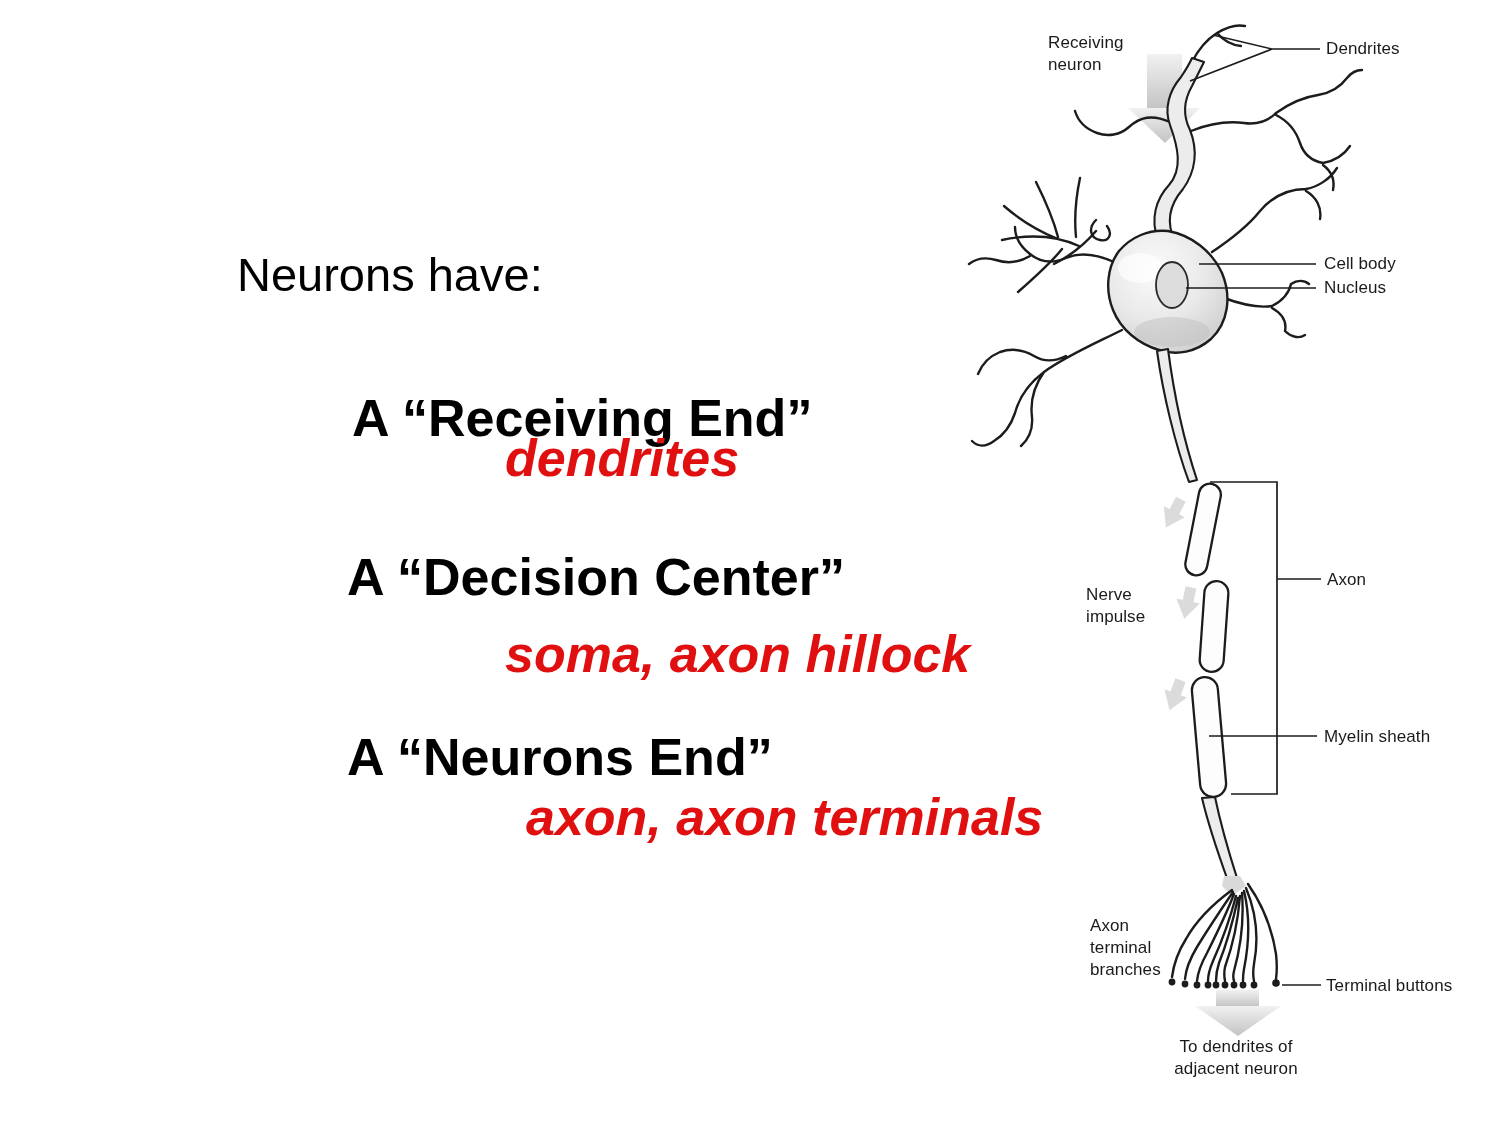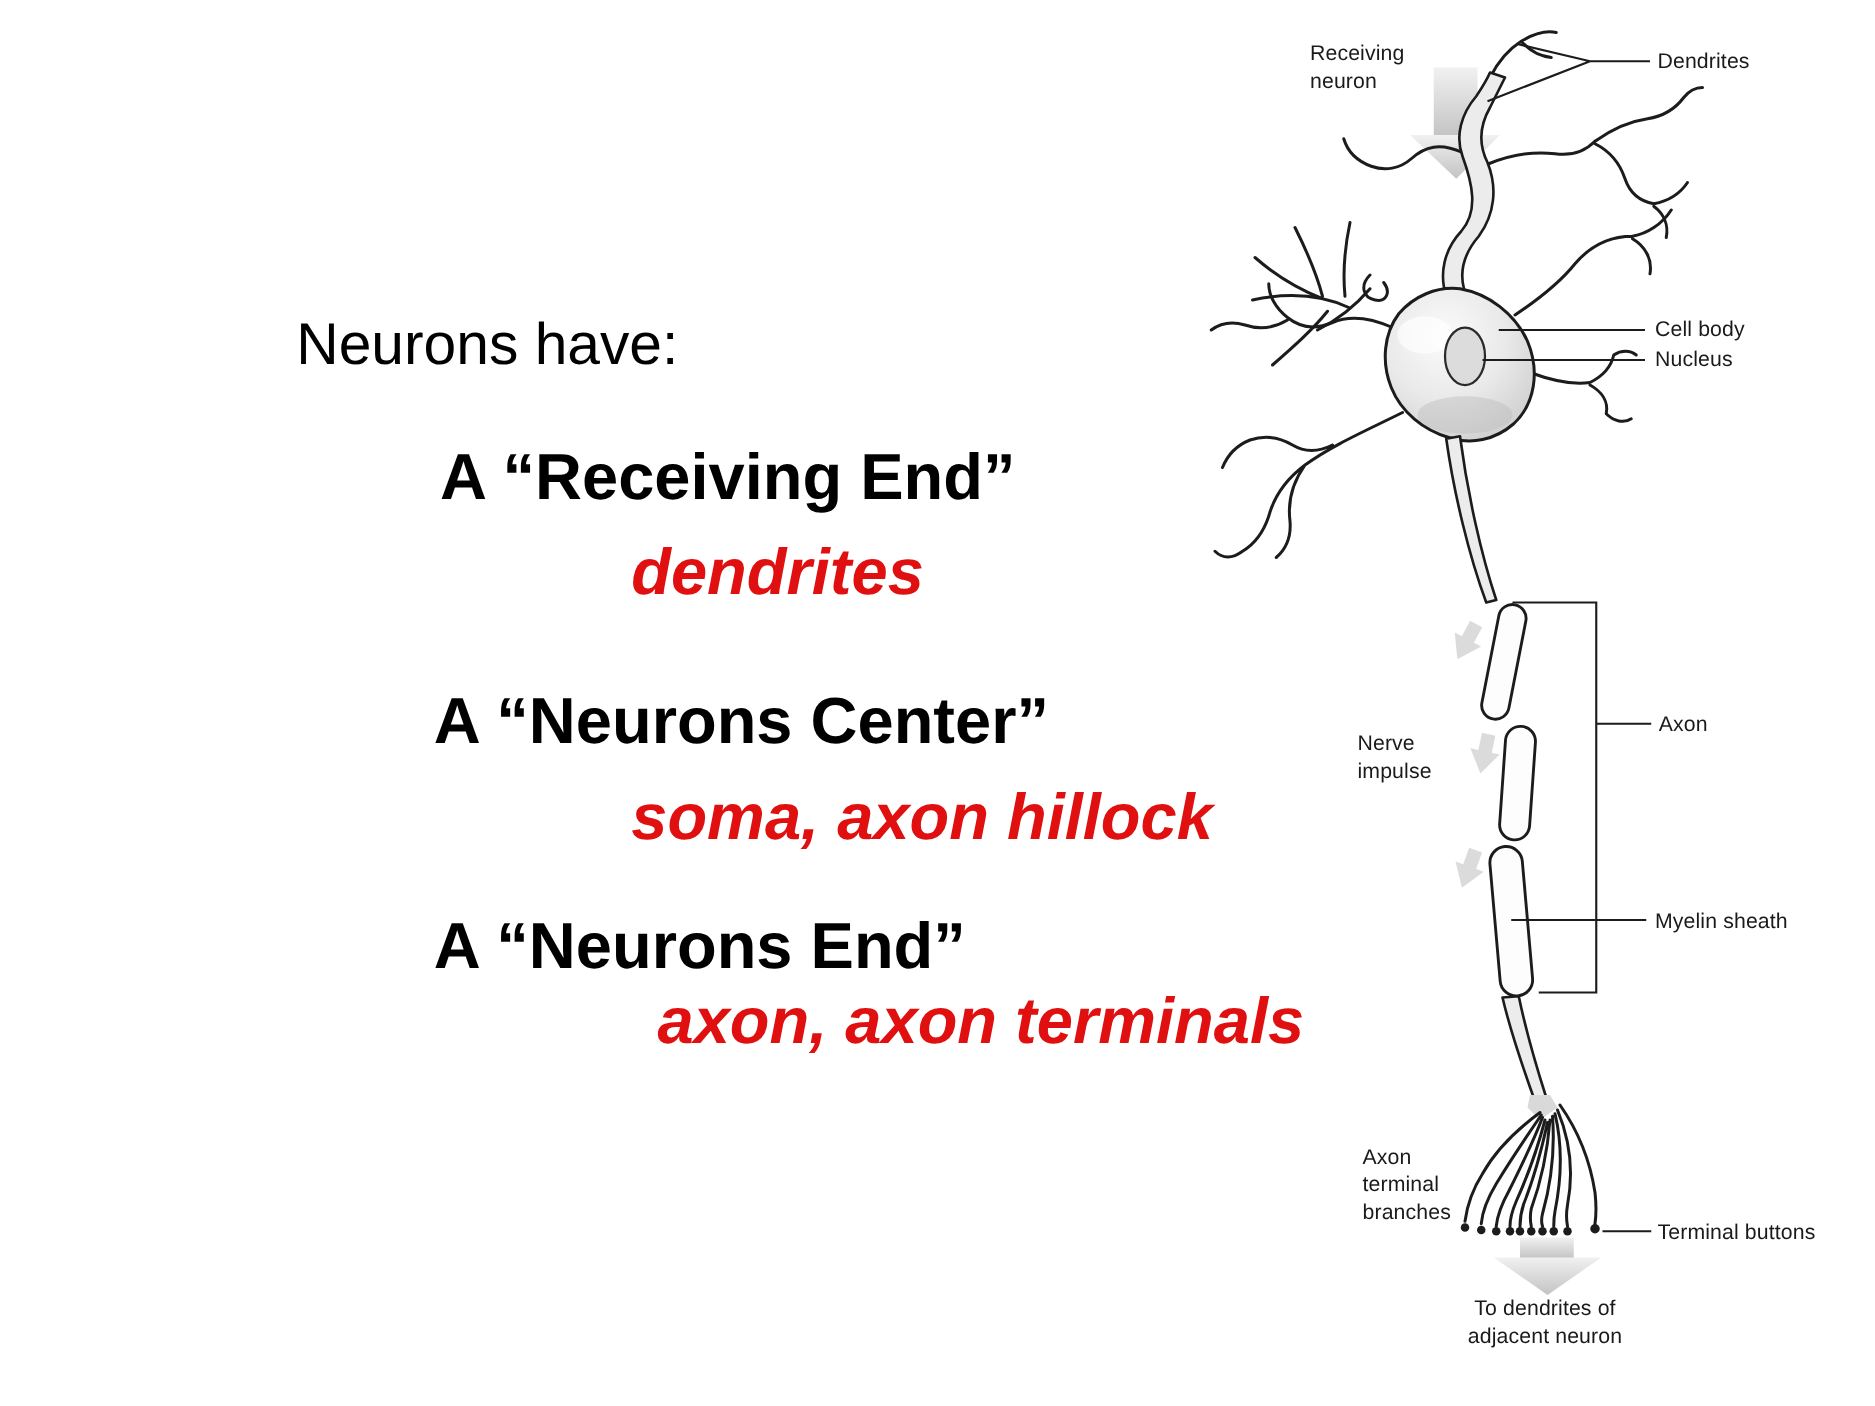--- a/index.html
+++ b/index.html
@@ -11,40 +11,40 @@
     position:absolute;left:204px;top:247px;
     font-size:47px;font-weight:400;color:#000;white-space:nowrap;margin-left:33px;
   }
   .point-heading{
     position:absolute;font-size:52px;font-weight:700;color:#000;white-space:nowrap;
   }
   .point-detail{
     position:absolute;font-size:52px;font-weight:700;font-style:italic;
     color:#e11010;white-space:nowrap;
   }
-  #ph1{left:352px;top:352px;} #pd1{left:505px;top:428px;}
+  #ph1{left:352px;top:388px;} #pd1{left:505px;top:428px;}
   #ph2{left:347px;top:547px;} #pd2{left:505px;top:624px;}
   #ph3{left:347px;top:727px;} #pd3{left:526px;top:787px;}
   #neuron-svg{position:absolute;left:950px;top:0;}
   .dlabel{font-size:17px;fill:#1a1a1a;letter-spacing:0.1px;}
   .ink{stroke:#1c1c1c;fill:none;stroke-width:2.4;stroke-linecap:round;stroke-linejoin:round;}
   .tube{fill:#ececec;stroke:#1c1c1c;stroke-width:2.1;stroke-linejoin:round;}
   .capsule{fill:#fdfdfd;stroke:#1c1c1c;stroke-width:2.3;}
   .pointer{stroke:#1c1c1c;stroke-width:1.7;fill:none;}
   .garrow{fill:#d3d3d3;}
 </style>
 </head>
 <body>
 
 <div class="slide-title">Neurons have:</div>
 
 <div id="ph1" class="point-heading">A “Receiving End”</div>
 <div id="pd1" class="point-detail">dendrites</div>
 
-<div id="ph2" class="point-heading">A “Neurons Center”</div>
+<div id="ph2" class="point-heading">A “Decision Center”</div>
 <div id="pd2" class="point-detail">soma, axon hillock</div>
 
 <div id="ph3" class="point-heading">A “Neurons End”</div>
 <div id="pd3" class="point-detail">axon, axon terminals</div>
 
 <svg id="neuron-svg" width="550" height="1125" viewBox="950 0 550 1125" xmlns="http://www.w3.org/2000/svg">
   <defs>
     <radialGradient id="somaGrad" cx="40%" cy="32%" r="75%">
       <stop offset="0%" stop-color="#fbfbfb"></stop>
       <stop offset="55%" stop-color="#e9e9e9"></stop>

